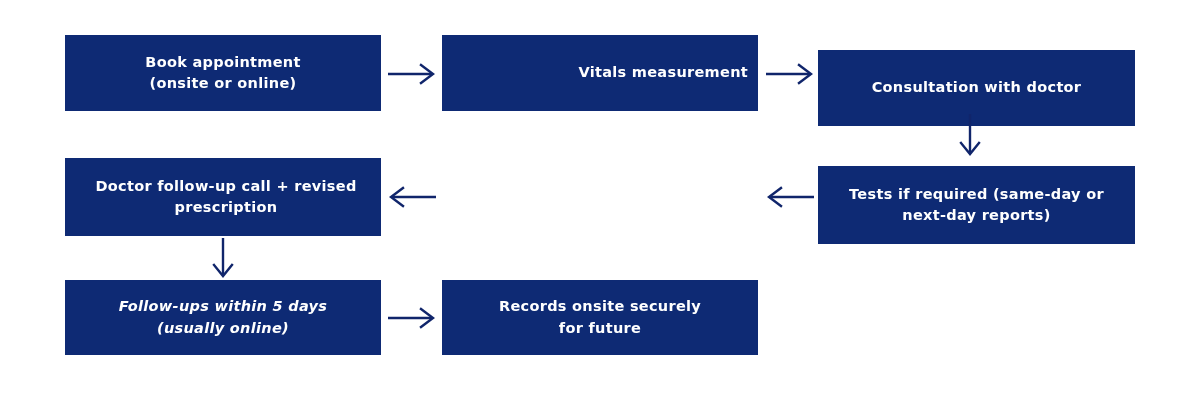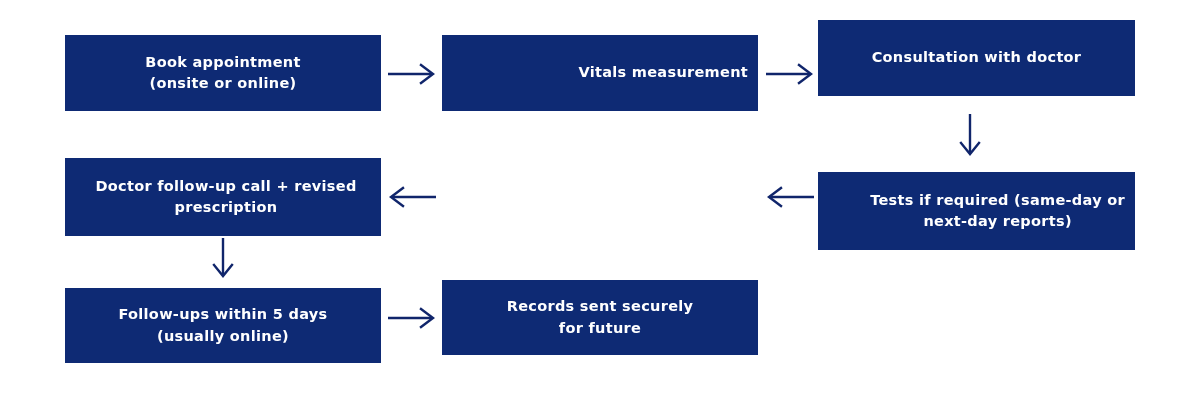--- a/index.html
+++ b/index.html
@@ -69,21 +69,21 @@
     <span class="node-label">Vitals measurement</span>
   </div>
 
   <div class="connector" style="left:766px; top:62px; width:48px; height:24px;">
     <svg width="48" height="24" viewBox="0 0 48 24">
       <line x1="0" y1="12" x2="44" y2="12" stroke="#10256b" stroke-width="2.4"></line>
       <polyline points="33,3 45,12 33,21" fill="none" stroke="#10256b" stroke-width="2.4" stroke-linecap="square" stroke-linejoin="miter"></polyline>
     </svg>
   </div>
 
-  <div class="node-box" style="left:818px; top:20px; width:317px; height:76px;">
+  <div class="node-box" style="left:818px; top:50px; width:317px; height:76px;">
     <span class="node-label">Consultation with doctor</span>
   </div>
 
   <div class="connector" style="left:958px; top:114px; width:24px; height:42px;">
     <svg width="24" height="42" viewBox="0 0 24 42">
       <line x1="12" y1="0" x2="12" y2="39" stroke="#10256b" stroke-width="2.4"></line>
       <polyline points="3,29 12,40 21,29" fill="none" stroke="#10256b" stroke-width="2.4" stroke-linecap="square" stroke-linejoin="miter"></polyline>
     </svg>
   </div>
 
@@ -100,42 +100,42 @@
   </div>
 
 
   <div class="connector" style="left:766px; top:185px; width:48px; height:24px;">
     <svg width="48" height="24" viewBox="0 0 48 24">
       <line x1="4" y1="12" x2="48" y2="12" stroke="#10256b" stroke-width="2.4"></line>
       <polyline points="15,3 3,12 15,21" fill="none" stroke="#10256b" stroke-width="2.4" stroke-linecap="square" stroke-linejoin="miter"></polyline>
     </svg>
   </div>
 
-  <div class="node-box" style="left:818px; top:172px; width:317px; height:78px;justify-content:flex-end;">
+  <div class="node-box" style="left:818px; top:166px; width:317px; height:78px;">
     <span class="node-label">Tests if required (same-day or
 next-day reports)</span>
   </div>
 
   <div class="connector" style="left:211px; top:238px; width:24px; height:40px;">
     <svg width="24" height="40" viewBox="0 0 24 40">
       <line x1="12" y1="0" x2="12" y2="37" stroke="#10256b" stroke-width="2.4"></line>
       <polyline points="3,27 12,38 21,27" fill="none" stroke="#10256b" stroke-width="2.4" stroke-linecap="square" stroke-linejoin="miter"></polyline>
     </svg>
   </div>
 
-  <div class="node-box" style="left:65px; top:288px; width:316px; height:75px;">
+  <div class="node-box" style="left:65px; top:280px; width:316px; height:75px;font-style:italic;">
     <span class="node-label">Follow-ups within 5 days
 (usually online)</span>
   </div>
 
   <div class="connector" style="left:388px; top:306px; width:48px; height:24px;">
     <svg width="48" height="24" viewBox="0 0 48 24">
       <line x1="0" y1="12" x2="44" y2="12" stroke="#10256b" stroke-width="2.4"></line>
       <polyline points="33,3 45,12 33,21" fill="none" stroke="#10256b" stroke-width="2.4" stroke-linecap="square" stroke-linejoin="miter"></polyline>
     </svg>
   </div>
 
   <div class="node-box" style="left:442px; top:280px; width:316px; height:75px;">
-    <span class="node-label">Records sent securely
+    <span class="node-label">Records onsite securely
 for future</span>
   </div>
 
 </div>
 
 </body></html>

